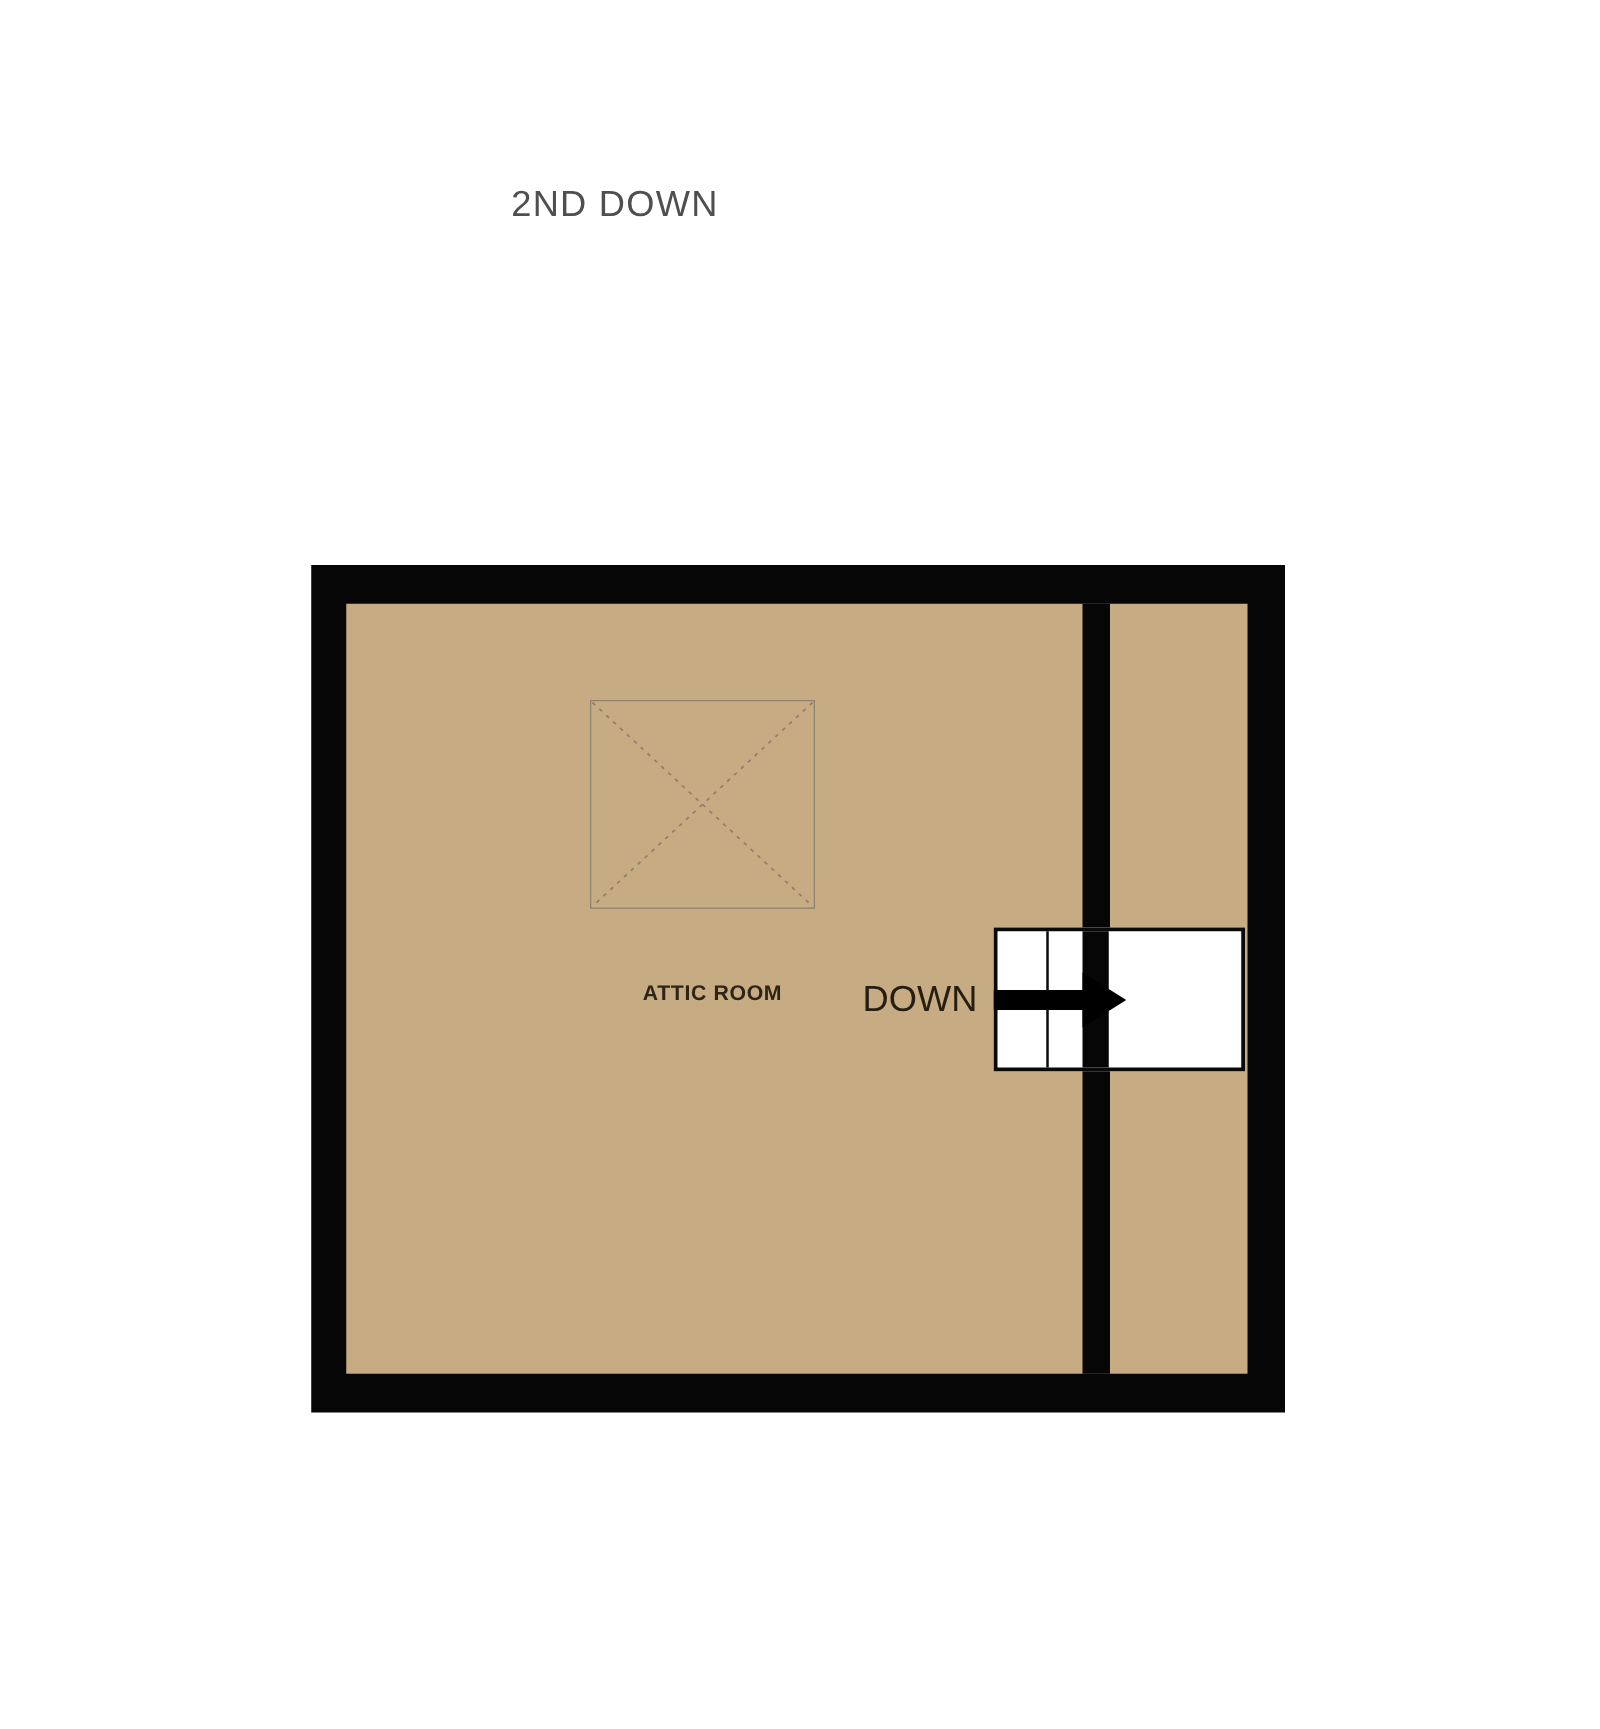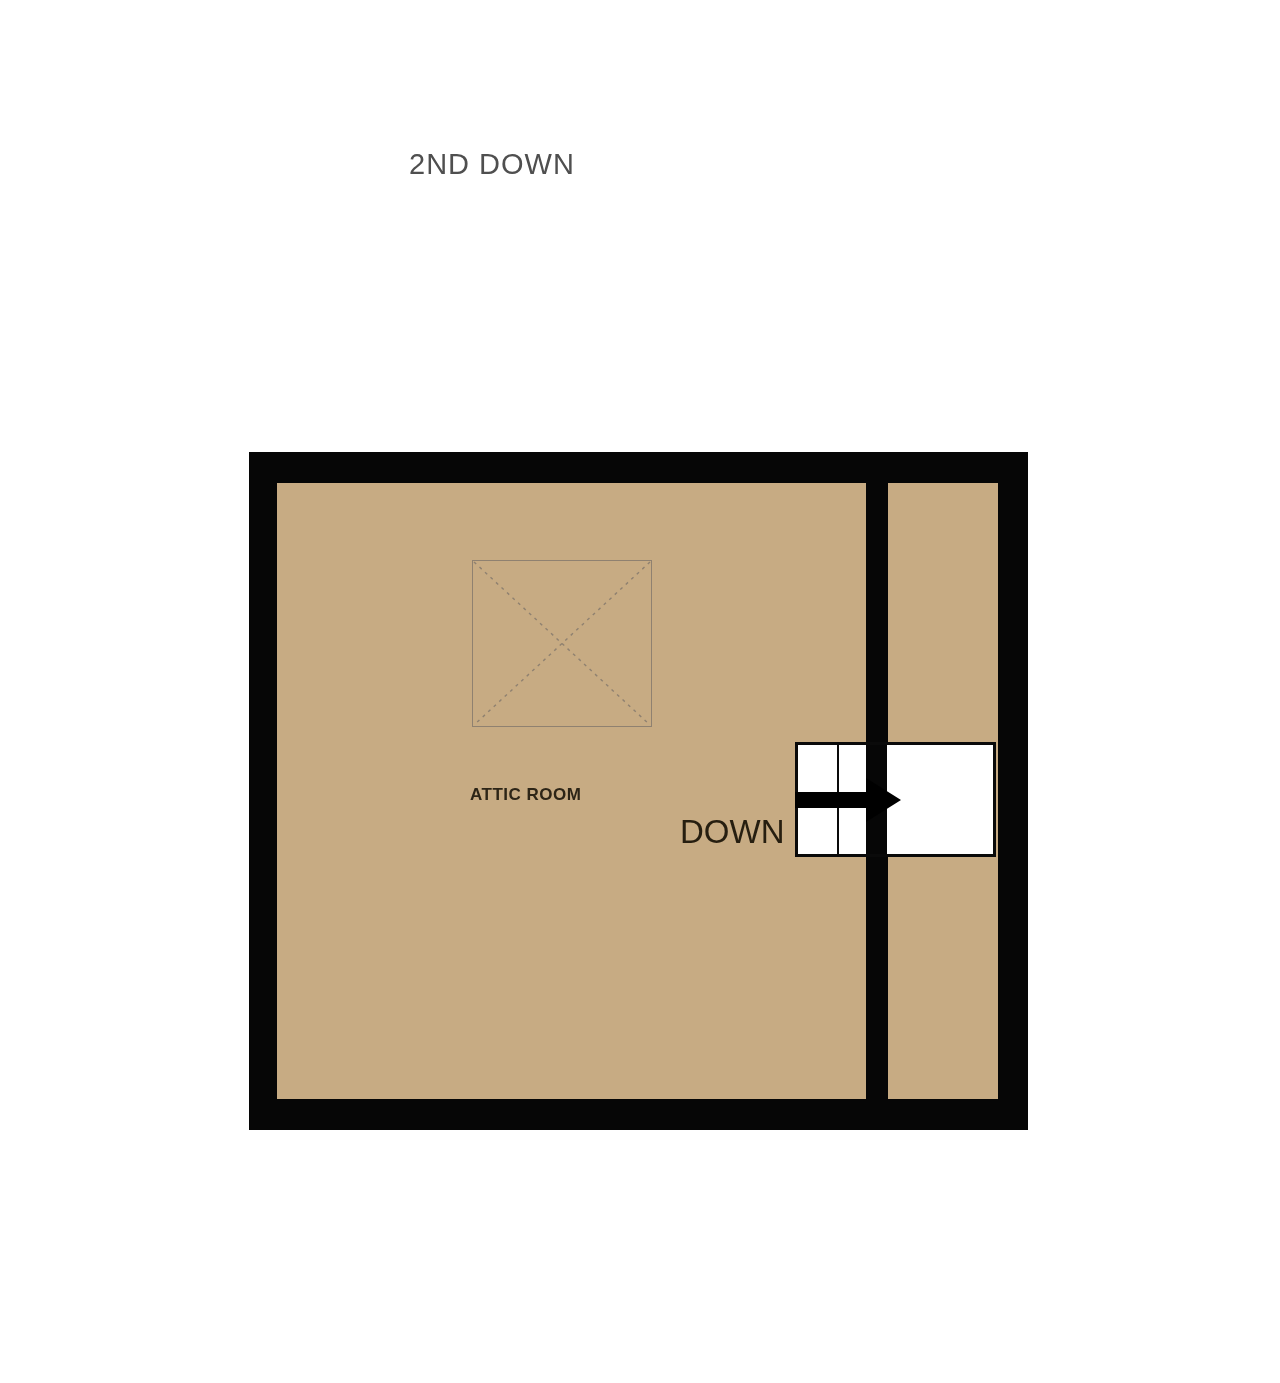--- a/index.html
+++ b/index.html
@@ -65,38 +65,37 @@
   .ceiling-opening svg {
     display: block;
     width: 100%;
     height: 100%;
   }
   .room-label {
     position: absolute;
     left: 470px;
     top: 785px;
     width: 200px;
-    text-align: left;
+    text-align: center;
     font-size: 17px;
     font-weight: bold;
     letter-spacing: 0.5px;
     color: #2d2517;
     white-space: nowrap;
   }
   .stairs-down-label {
     position: absolute;
     left: 680px;
     top: 786px;
     width: 112px;
-    text-align: left;
-    font-size: 33px;
+    text-align: center;
+    font-size: 29px;
     line-height: 28px;
     color: #261e10;
     white-space: nowrap;
-    margin-top: 32px;
   }
   
   .staircase {
     position: absolute;
     left: 795px;
     top: 742px;
     width: 201px;
     height: 115px;
     background: #ffffff;
     border: 3px solid #0a0a0a;

